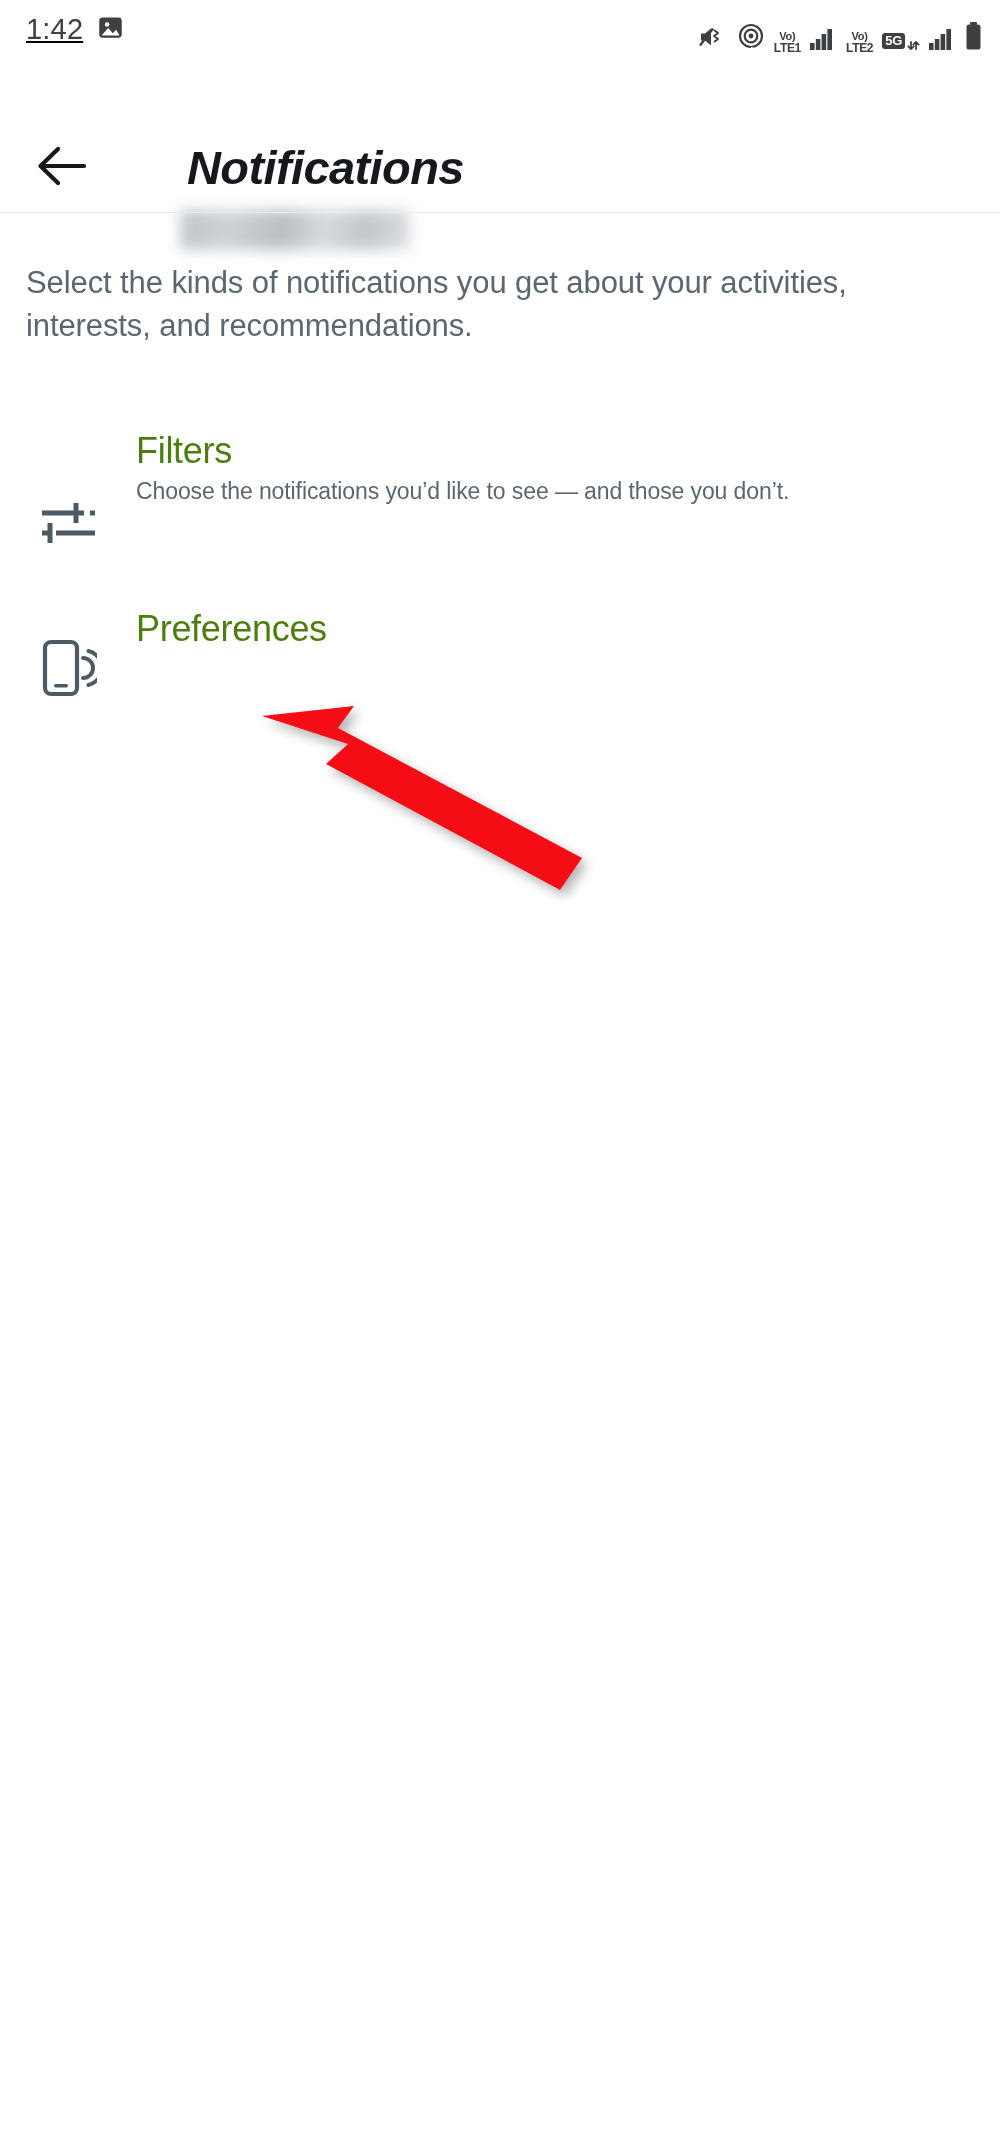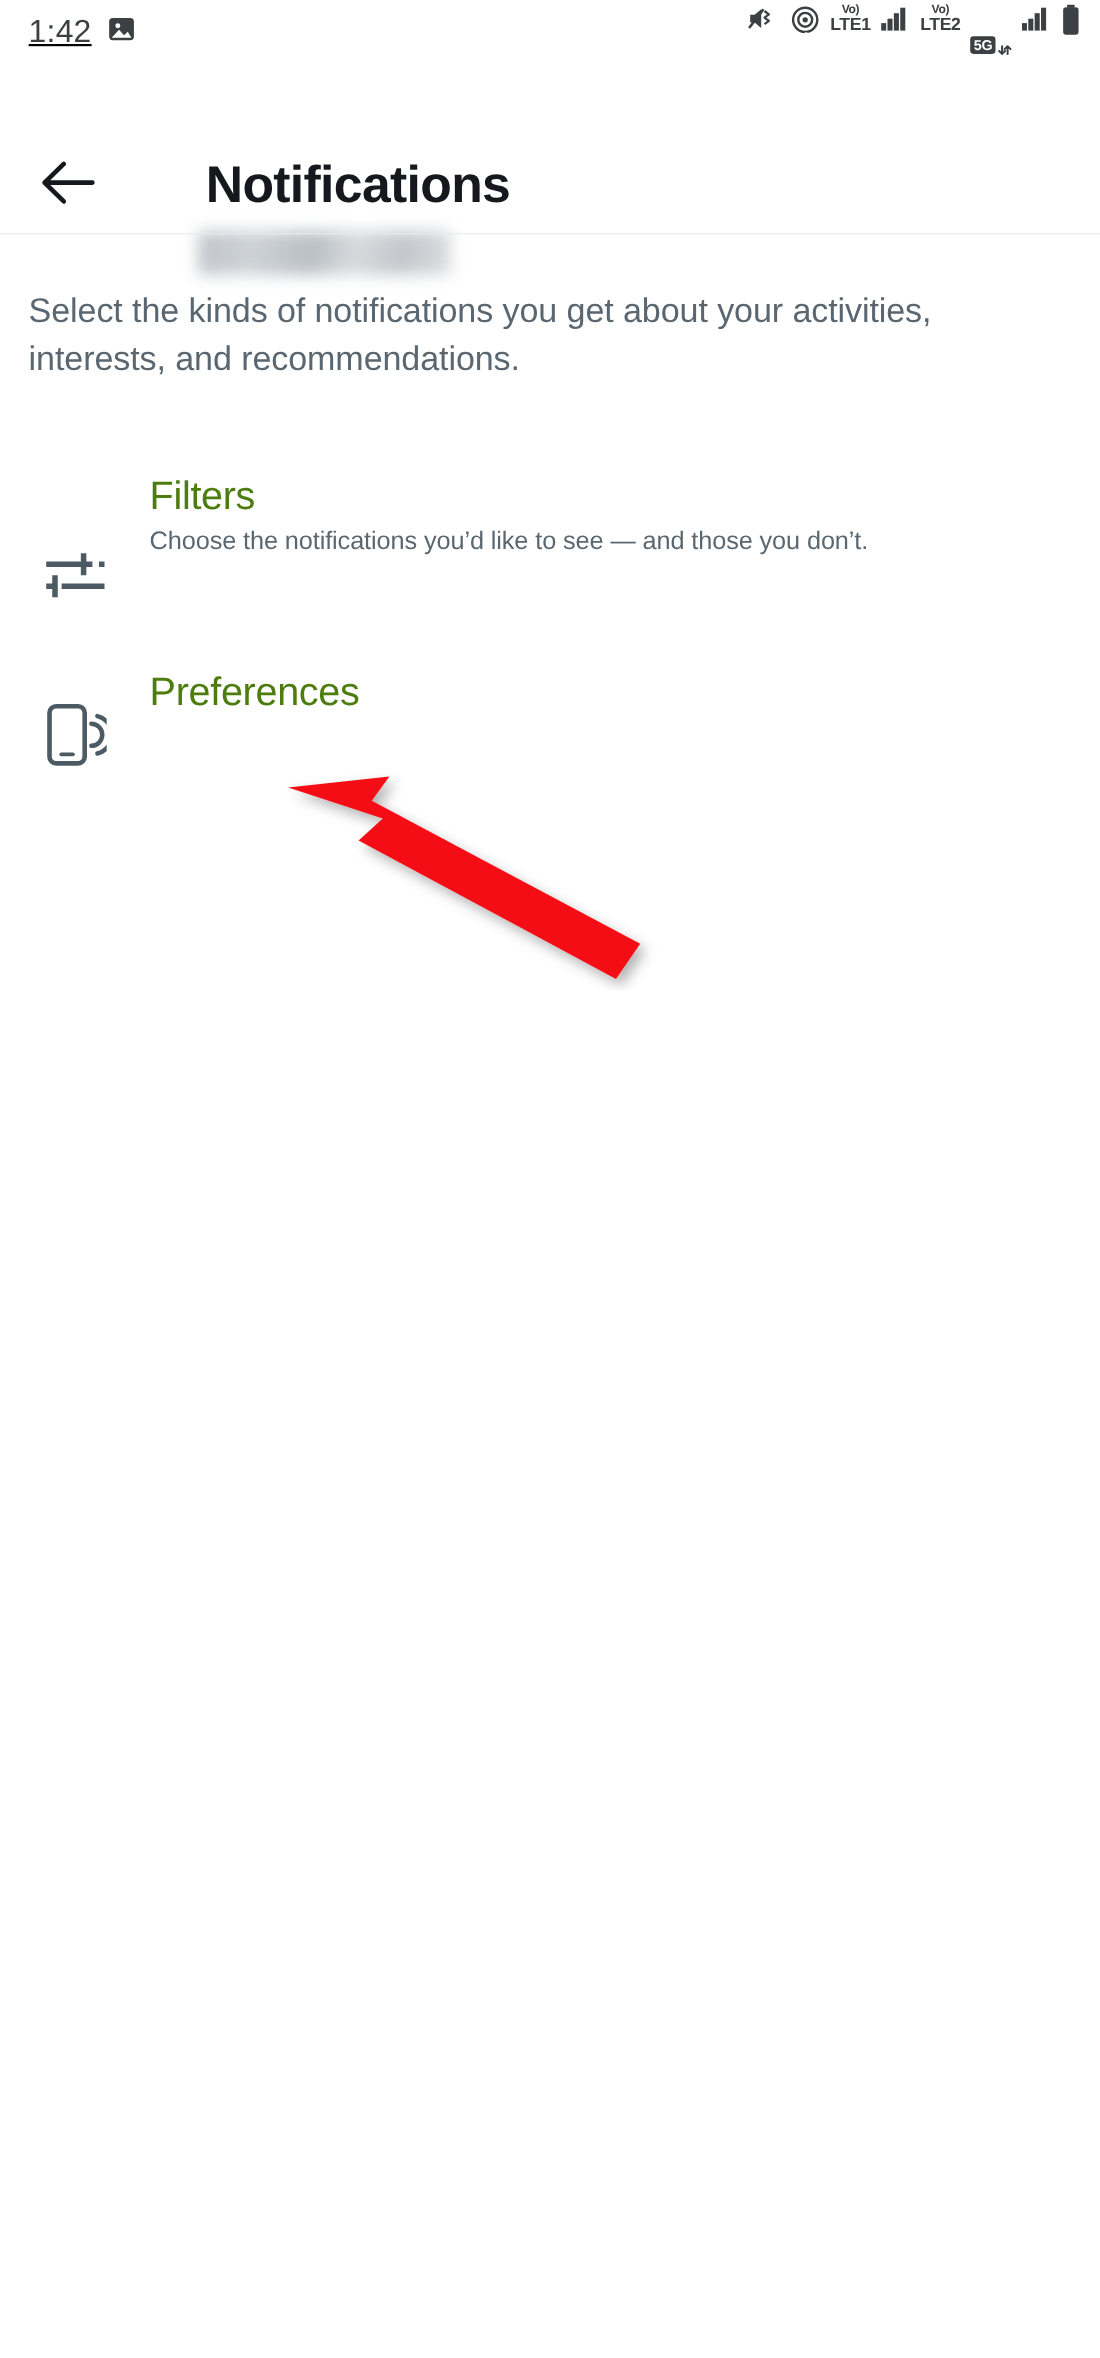--- a/index.html
+++ b/index.html
@@ -12,33 +12,33 @@
   .screen { position:relative; width:1000px; height:2144px; background:#fff; }
 
   
   .statusbar {
     position:absolute; top:0; left:0; width:1000px; height:58px;
     display:flex; align-items:center; justify-content:space-between;
     padding:0 18px 0 26px;
   }
   .sb-left { display:flex; align-items:center; gap:14px;text-decoration:underline; }
   .sb-time { font-size:29px; color:#3c4043; letter-spacing:0.2px; font-family:"Liberation Sans", sans-serif; }
-  .sb-right { display:flex; align-items:flex-start; gap:9px; }
+  .sb-right { display:flex; align-items:flex-end; gap:9px; }
   .ic { display:block; }
   .volte-badge { display:flex; flex-direction:column; align-items:center; line-height:1; }
   .volte-top { font-size:11px; font-weight:bold; color:#3c4043; letter-spacing:-0.3px; }
-  .volte-bot { font-size:16px; font-weight:bold; color:#3c4043; letter-spacing:-0.3px; }
+  .volte-bot { font-size:12px; font-weight:bold; color:#3c4043; letter-spacing:-0.3px; }
   .fiveg-badge {
     background:#3c4043; color:#fff; font-size:13px; font-weight:bold;
     padding:1px 3px; border-radius:3px; line-height:1.05; letter-spacing:-0.3px;
   }
   .fiveg-wrap { display:flex; align-items:center; gap:2px;margin-top:24px; }
 
   
-  .header { position:absolute; top:58px; left:0; width:968px; height:152px; }
+  .header { position:absolute; top:58px; left:0; width:968px; height:152px;font-style:italic; }
   .back-btn {
     position:absolute; left:30px; top:78px; width:64px; height:64px;
     display:flex; align-items:center; justify-content:center; cursor:pointer;
   }
   .page-title {
     position:absolute; left:187px; top:82px;
     font-size:47px; color:#15181c; font-weight:bold; letter-spacing:-0.6px;
     white-space:nowrap;
   }
   .redacted {

